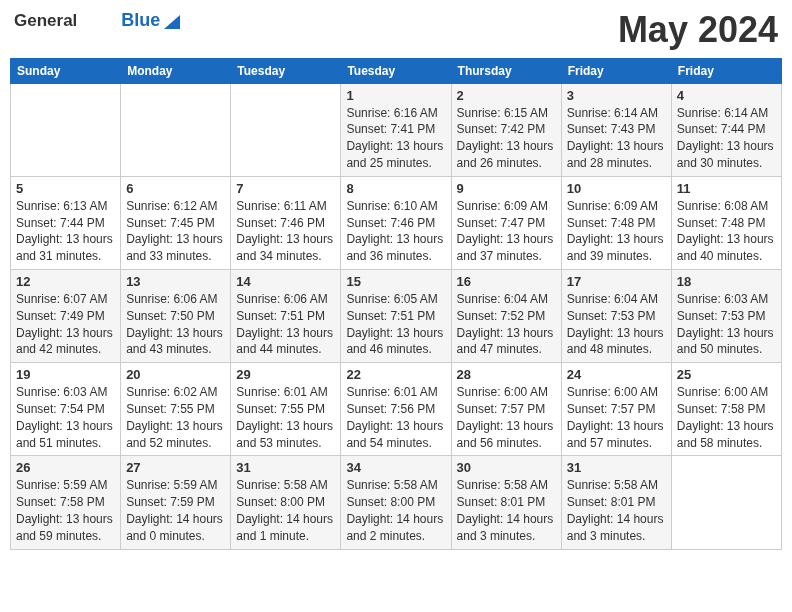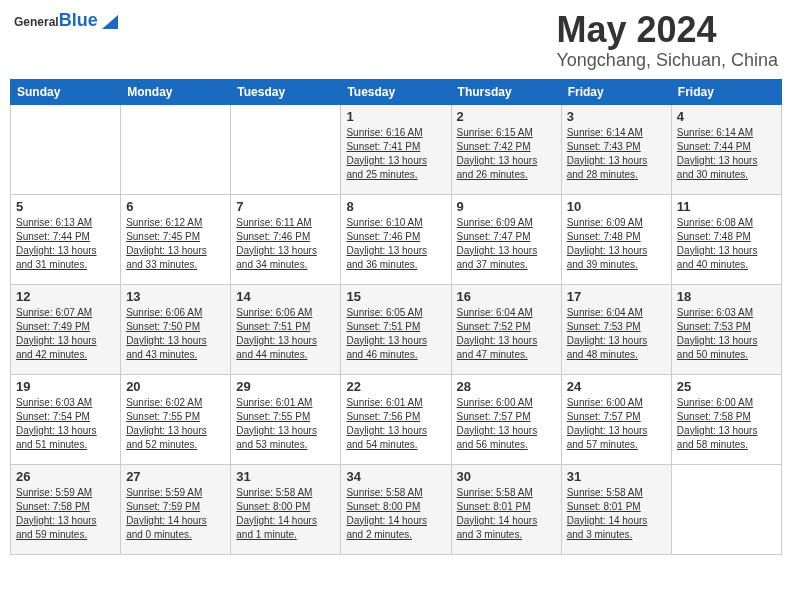--- a/index.html
+++ b/index.html
@@ -15,36 +15,37 @@
       justify-content: space-between;
       align-items: flex-start;
       margin-bottom: 8px;
       padding: 0 4px;
     }
     .logo {
       display: flex;
       align-items: center;
     }
     .logo-text-general {
-      font-size: 12px;
+      font-size: 17px;
       font-weight: bold;
       color: #333;
     }
     .logo-text-blue {
       font-size: 18px;
       font-weight: bold;
       color: #1a6bbf;
+      padding-left: 44px;
     }
     .logo-icon {
       width: 20px;
       height: 20px;
       margin-left: 2px;
     }
     .title-block {
-      text-align: left;
+      text-align: center;
     }
     .month-title {
       font-size: 36px;
       font-weight: bold;
       color: #333;
       line-height: 1.1;
     }
     .location-title {
       font-size: 18px;
       color: #555;
@@ -75,45 +76,43 @@
     tbody tr:nth-child(odd) td {
       background: #f5f5f5;
     }
     .day-number {
       font-weight: bold;
       font-size: 13px;
       display: block;
       margin-bottom: 2px;
     }
     .day-info {
-      font-size: 10px;
+      font-size: 12px;
       color: #333;
       line-height: 1.4;
-      text-decoration: underline;
     }
     .empty-cell {
       background: #fff !important;
     }
   </style>
 </head>
 <body>
 
 <div class="header">
   <div class="logo">
     <div>
       <span class="logo-text-general">General</span><span class="logo-text-blue">Blue</span>
     </div>
 
     <svg class="logo-icon" viewBox="0 0 20 20">
       <polygon points="2,18 18,18 18,4" fill="#1a6bbf"></polygon>
     </svg>
   </div>
   <div class="title-block">
     <div class="month-title">May 2024</div>
-    <div class="location-title">Yongchang, Sichuan, China</div>
   </div>
 </div>
 
 <table>
   <thead>
     <tr>
     <th>Sunday</th>
         <th>Monday</th>
         <th>Tuesday</th>
         <th>Tuesday</th>

